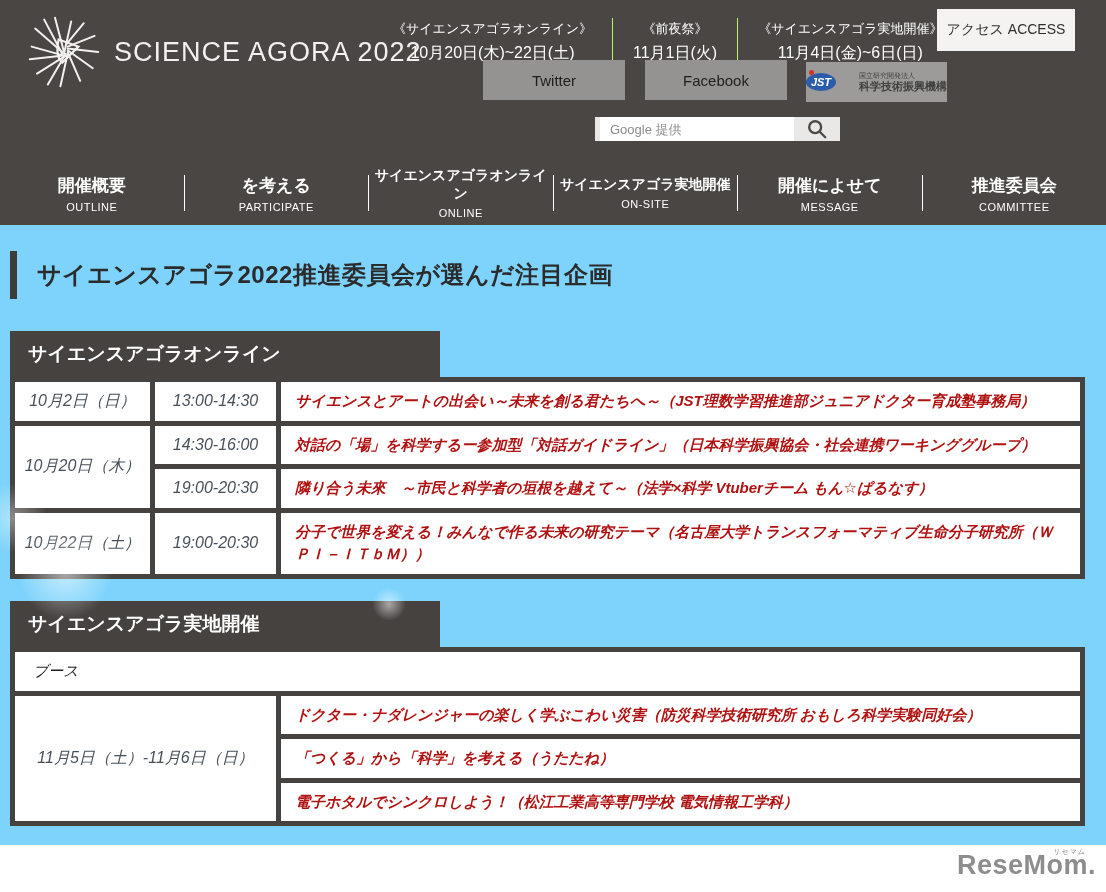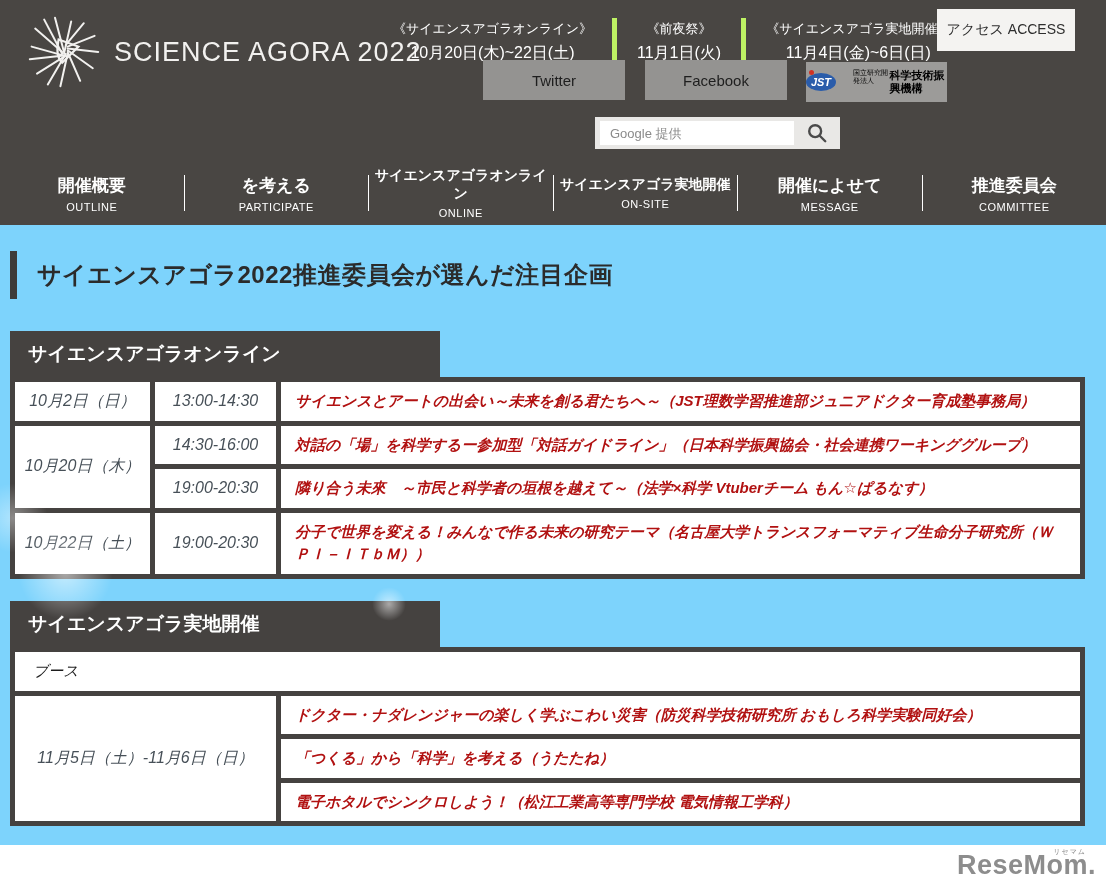--- a/index.html
+++ b/index.html
@@ -10,21 +10,21 @@
     background:#ffffff;
   }
   
   .header {
     position:relative; width:1106px; height:225px; background:#494643;
   }
   .logo { position:absolute; left:28px; top:16px; display:flex; align-items:center; gap:14px; text-decoration:none; }
   .logo-text { color:#f2f1ef; font-size:27px; letter-spacing:1px; font-weight:400; }
   .dates { position:absolute; left:373px; top:7px; display:flex; align-items:stretch;margin-top:11px; }
   .date-block { text-align:center; padding:2px 20px; color:#fff; }
-  .date-block + .date-block { border-left:5px solid #bef264; }
+  .date-block + .date-block { border-left:1px solid #bef264; }
   .date-label { display:block; font-size:13px; margin-bottom:5px; }
   .date-value { display:block; font-size:16px; }
   .access-btn {
     position:absolute; right:31px; top:9px; width:138px; height:42px;
     background:#f4f3f1; color:#2e2e2e; font-size:14px; border:none; cursor:pointer;
     font-family:inherit;
   }
   .social-btn {
     position:absolute; top:60px; width:142px; height:40px; border:none; cursor:pointer;
     background:#949391; color:#1e1e1e; font-size:15px; font-family:inherit;
@@ -35,25 +35,25 @@
     position:absolute; left:806px; top:62px; width:141px; height:40px;
     background:#9c9b99; display:flex; align-items:center; justify-content:space-between; gap:17px;
     text-decoration:none; cursor:pointer;
   }
   .jst-mark {
     position:relative; background:#2a5caa; color:#fff; font-weight:bold; font-style:italic;
     font-size:11px; width:30px; height:18px; line-height:18px; border-radius:50%;
     text-align:center; flex:0 0 auto;
   }
   .jst-mark::after { content:""; position:absolute; top:-3px; left:3px; width:5px; height:5px; background:#d03224; border-radius:50%; }
-  .jst-text { display:flex; flex-direction:row; line-height:1.15; color:#000000; }
+  .jst-text { display:flex; flex-direction:column; line-height:1.15; color:#404040; }
   .jst-org-type { font-size:7px; }
   .jst-org-name { font-size:11px; font-weight:bold; }
   .search-box {
-    position:absolute; left:595px; top:117px; width:245px; height:32px;
+    position:absolute; left:595px; top:117px; width:245px; height:24px;
     background:#e9e8e6; display:flex; align-items:center;
   }
   .search-input {
     margin:4px 0 4px 5px; height:24px; border:none; flex:1; font-size:13px;
     padding-left:10px; color:#555; outline:none; font-family:inherit; min-width:0;
   }
   .search-input::placeholder { color:#8a8a8a; }
   .search-btn { width:46px; height:100%; background:transparent; border:none; display:flex; align-items:center; justify-content:center; cursor:pointer; }
   .nav { position:absolute; left:0; right:0; bottom:0; height:64px; display:flex; align-items:center; }
   .nav-item { flex:1; text-align:center; color:#fff; text-decoration:none; display:flex; flex-direction:column; gap:4px; cursor:pointer; }

